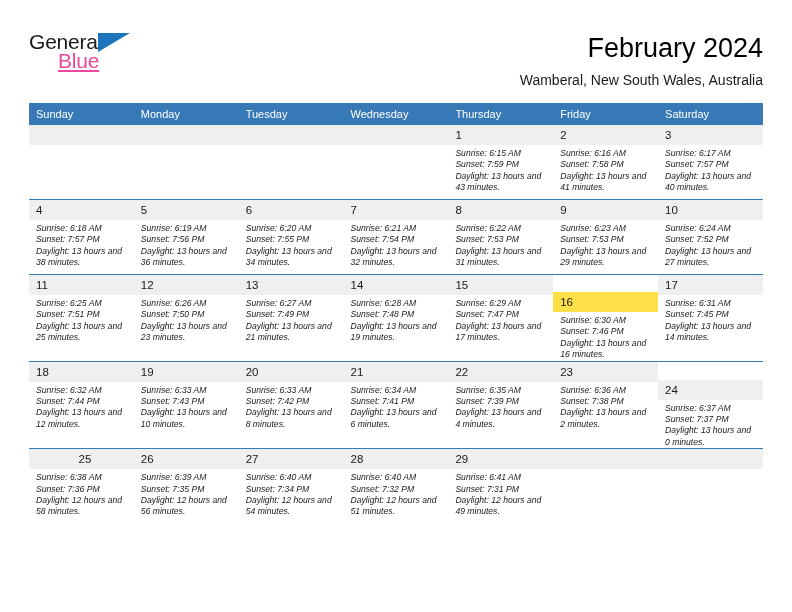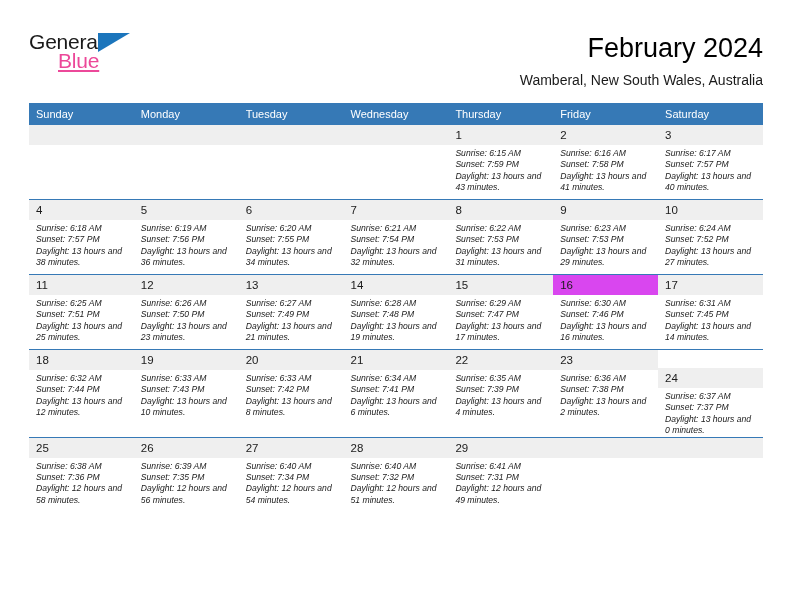--- a/index.html
+++ b/index.html
@@ -316,21 +316,21 @@
             </td>
             <td class="daycell" style="border-top: 1px solid rgb(54, 121, 182);">
               <span class="dnum" style="background: rgb(239, 239, 239);">15</span>
               <div class="info">
                 <div>Sunrise: 6:29 AM</div>
                 <div>Sunset: 7:47 PM</div>
                 <div class="dl">Daylight: 13 hours and 17 minutes.</div>
               </div>
             </td>
             <td class="daycell" style="border-top: 1px solid rgb(54, 121, 182);">
-              <span class="dnum" style="background: #d946ef;">16</span>
+              <span class="dnum" style="background: #fde047; margin-top: 17px;">16</span>
               <div class="info">
                 <div>Sunrise: 6:30 AM</div>
                 <div>Sunset: 7:46 PM</div>
                 <div class="dl">Daylight: 13 hours and 16 minutes.</div>
               </div>
             </td>
             <td class="daycell" style="border-top: 1px solid rgb(54, 121, 182);">
               <span class="dnum" style="background: rgb(239, 239, 239);">17</span>
               <div class="info">
                 <div>Sunrise: 6:31 AM</div>
@@ -392,21 +392,21 @@
               <span class="dnum" style="background: rgb(239, 239, 239); margin-top: 18px;">24</span>
               <div class="info">
                 <div>Sunrise: 6:37 AM</div>
                 <div>Sunset: 7:37 PM</div>
                 <div class="dl">Daylight: 13 hours and 0 minutes.</div>
               </div>
             </td>
           </tr>
           <tr class="week">
             <td class="daycell" style="border-top: 1px solid rgb(54, 121, 182);">
-              <span class="dnum" style="background: rgb(239, 239, 239);">25</span>
+              <span class="dnum" style="background: rgb(239, 239, 239); text-align: center;">25</span>
               <div class="info">
                 <div>Sunrise: 6:38 AM</div>
                 <div>Sunset: 7:36 PM</div>
                 <div class="dl">Daylight: 12 hours and 58 minutes.</div>
               </div>
             </td>
             <td class="daycell" style="border-top: 1px solid rgb(54, 121, 182);">
               <span class="dnum" style="background: rgb(239, 239, 239);">26</span>
               <div class="info">
                 <div>Sunrise: 6:39 AM</div>

